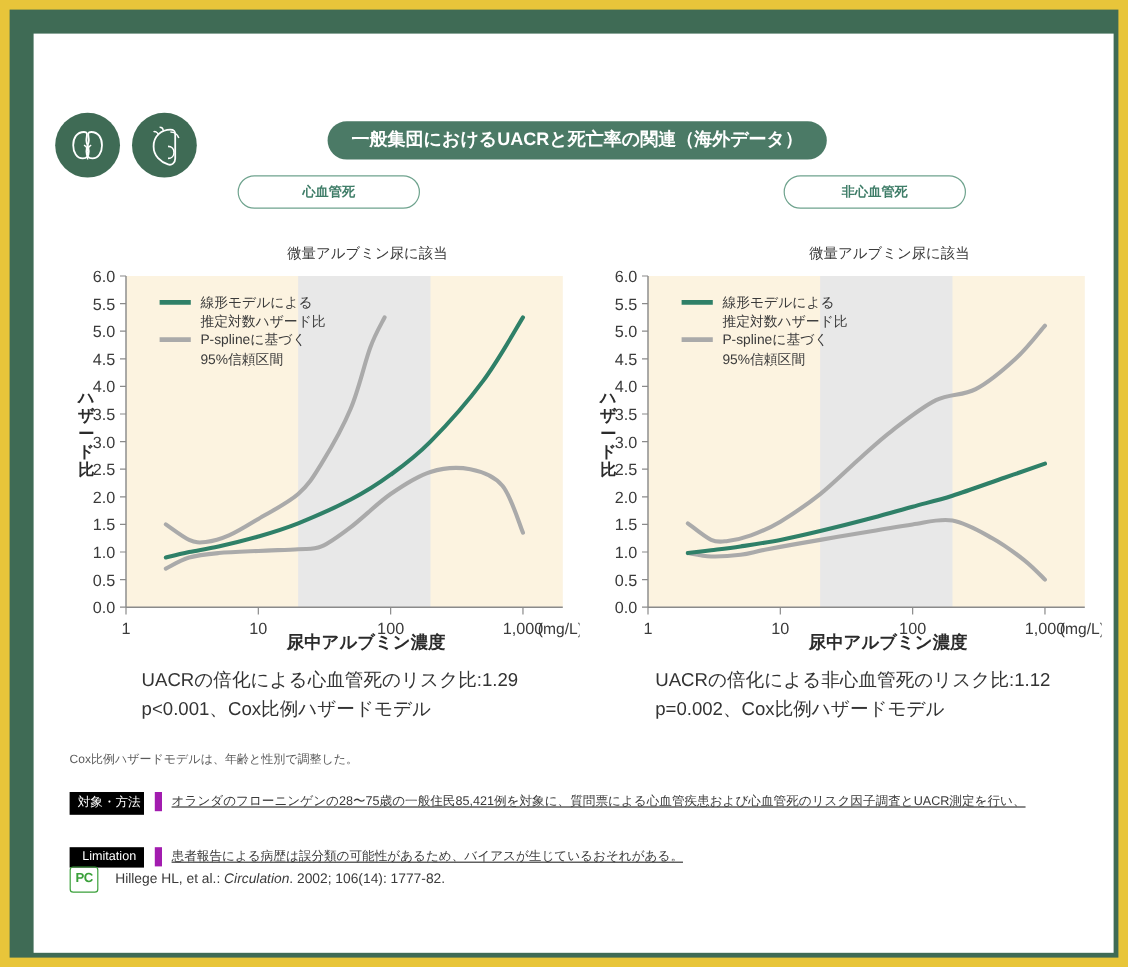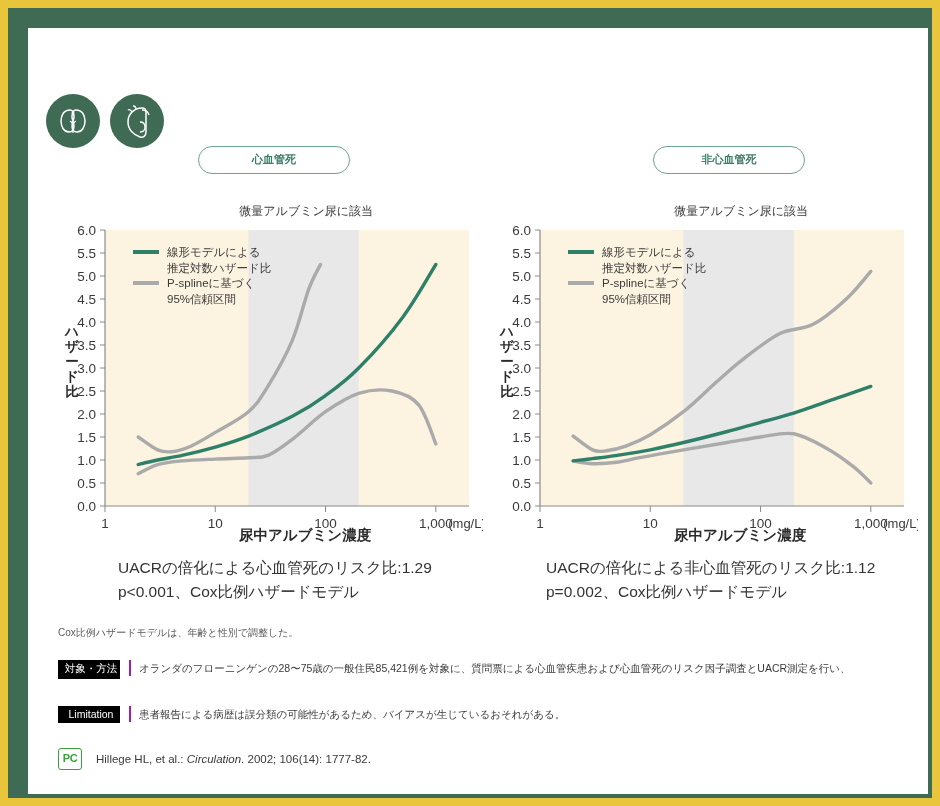--- a/index.html
+++ b/index.html
@@ -117,26 +117,27 @@
     font-size:10.5px;
     padding:2px 2px 3px 6px;
     text-align:center;
     min-width:62px;
     box-sizing:border-box;
   }
   .foot-body{
     display:inline-block;vertical-align:top;
     margin-left:9px;
     font-size:10.5px;color:#3a3a3a;line-height:16px;
-    border-left:2px solid #a21caf;
+    border-left:6px solid #a21caf;
     padding-left:8px;
+    text-decoration:underline;
   }
   .foot-body div{white-space:nowrap;}
 
-  .cite-row{position:absolute;left:30px;top:720px;}
+  .cite-row{position:absolute;left:30px;top:694px;}
   .pc-logo{
     display:inline-block;vertical-align:middle;
     width:22px;height:20px;
     border:1.6px solid #3aa03a;border-radius:3px;
     color:#3aa03a;font-size:11px;font-weight:bold;
     text-align:center;line-height:18px;
     letter-spacing:-0.5px;
   }
   .cite-text{
     display:inline-block;vertical-align:middle;
@@ -164,20 +165,21 @@
 
   <div class="icon-circle" id="heart-icon">
     <svg width="54" height="54" viewBox="0 0 54 54">
       <path d="M32 14c-7 0-14 5-14 14 0 8 6 13 12 15 3 1 6-1 6-5V18c0-3-1-4-4-4z" fill="none" stroke="#ffffff" stroke-width="1.5"></path>
       <path d="M32 16c3 0 6 2 7 5" fill="none" stroke="#ffffff" stroke-width="1.3"></path>
       <path d="M22 18c-1-2-3-3-4-2M26 15c0-2-1-3-3-3" fill="none" stroke="#ffffff" stroke-width="1.3"></path>
       <path d="M30 28c3 0 5 2 5 5s-2 5-5 5" fill="none" stroke="#ffffff" stroke-width="1.3"></path>
     </svg>
   </div>
 
+  <div class="header-pill">一般集団におけるUACRと死亡率の関連（海外データ）</div>
 
   <div class="panel-pill" id="pill-cv">心血管死</div>
   <div class="panel-pill" id="pill-noncv">非心血管死</div>
 
   <div class="micro-note" id="micro-left">微量アルブミン尿に該当</div>
   <div class="micro-note" id="micro-right">微量アルブミン尿に該当</div>
 
   <div class="ylab" id="ylab-left">ハザード比</div>
   <div class="ylab" id="ylab-right">ハザード比</div>
 

